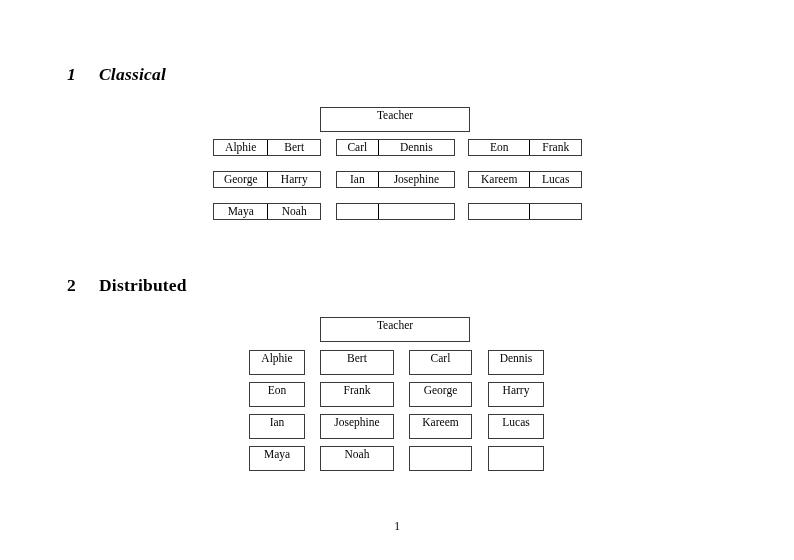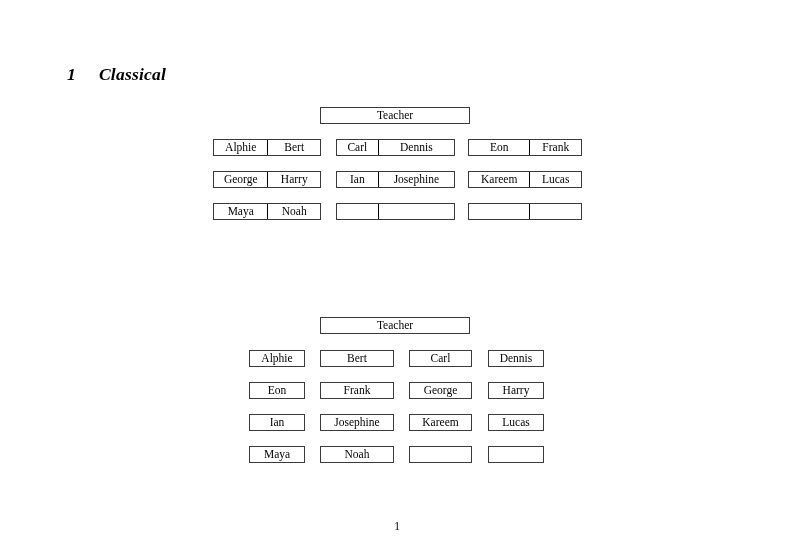--- a/index.html
+++ b/index.html
@@ -41,21 +41,21 @@
 
   #heading-classical   { left: 67px;  top: 66px; font-style: italic; }
   #heading-distributed { left: 67px;  top: 277px; }
 
   
   .box {
     position: absolute;
     box-sizing: border-box;
     border: 1px solid #3a3a3a;
     background: #ffffff;
-    height: 17px;
+    height: 25px;
     line-height: 15px;
     font-size: 11.5px;
     text-align: center;
     white-space: nowrap;
     overflow: hidden;
   }
 
   
   .teacher-box {
     left: 320px;
@@ -143,20 +143,23 @@
   </div>
   <div class="pair-group" style="left:468px; top:171px; width:114px;">
     <div class="pair-cell" style="width:61px;">Kareem</div>
     <div class="pair-cell right-cell" style="width:52px;">Lucas</div>
   </div>
   <div class="pair-group" style="left:468px; top:203px; width:114px;">
     <div class="pair-cell" style="width:61px;"></div>
     <div class="pair-cell right-cell" style="width:52px;"></div>
   </div>
 
+  <div class="section-heading" id="heading-distributed">
+    <span class="sec-num">2</span><span class="sec-title">Distributed</span>
+  </div>
 
   <div class="box teacher-box" id="teacher-distributed">Teacher</div>
 
   <div class="box single-box" style="left:249px; top:350px; width:56px;">Alphie</div>
   <div class="box single-box" style="left:320px; top:350px; width:74px;">Bert</div>
   <div class="box single-box" style="left:409px; top:350px; width:63px;">Carl</div>
   <div class="box single-box" style="left:488px; top:350px; width:56px;">Dennis</div>
 
   <div class="box single-box" style="left:249px; top:382px; width:56px;">Eon</div>
   <div class="box single-box" style="left:320px; top:382px; width:74px;">Frank</div>

